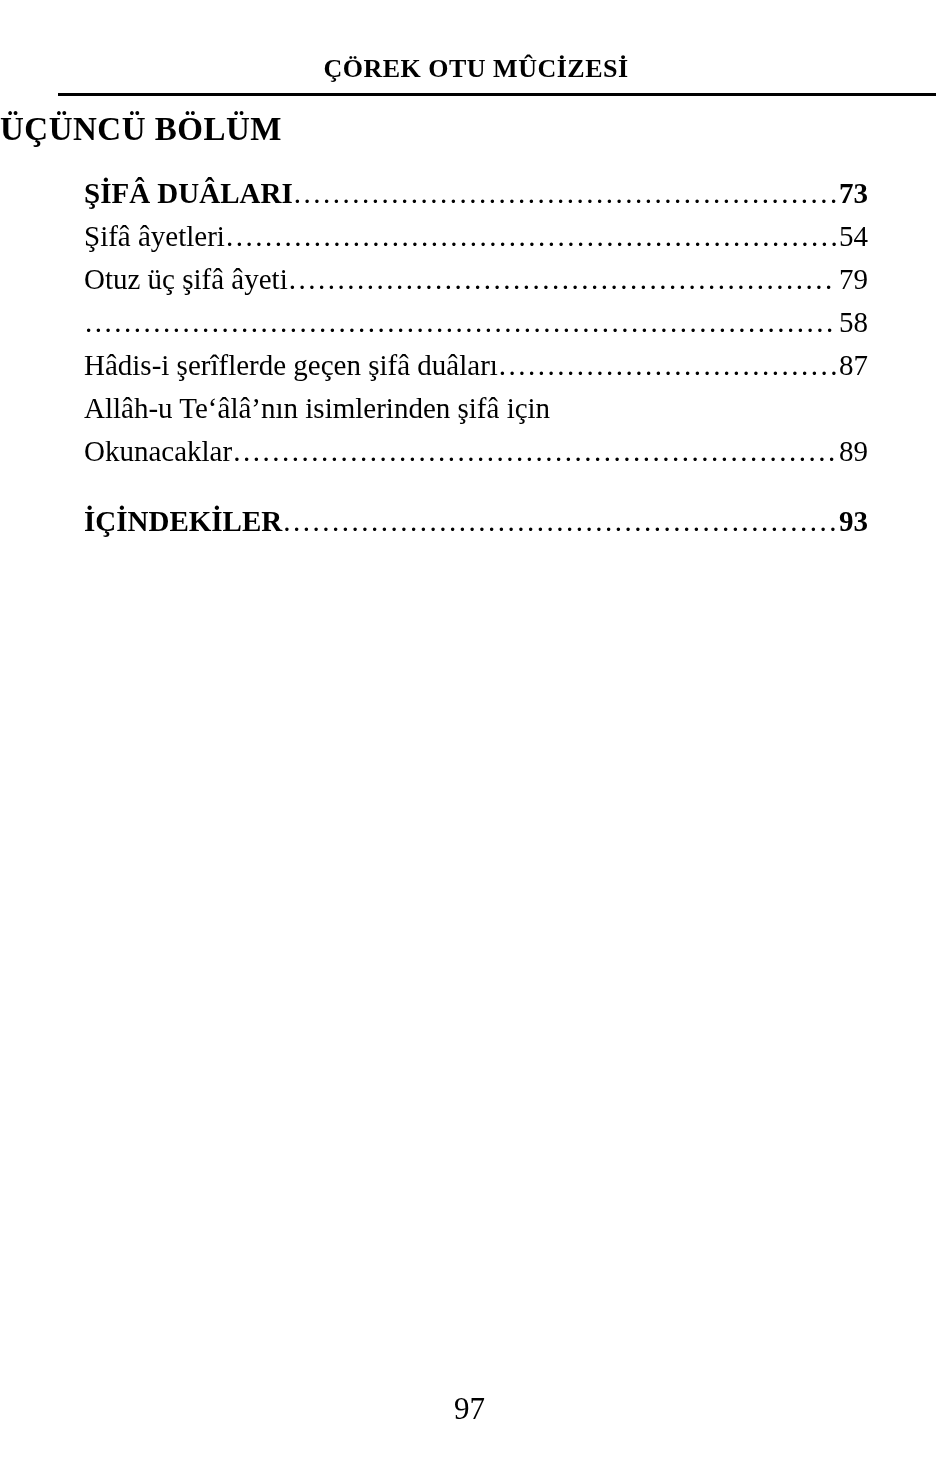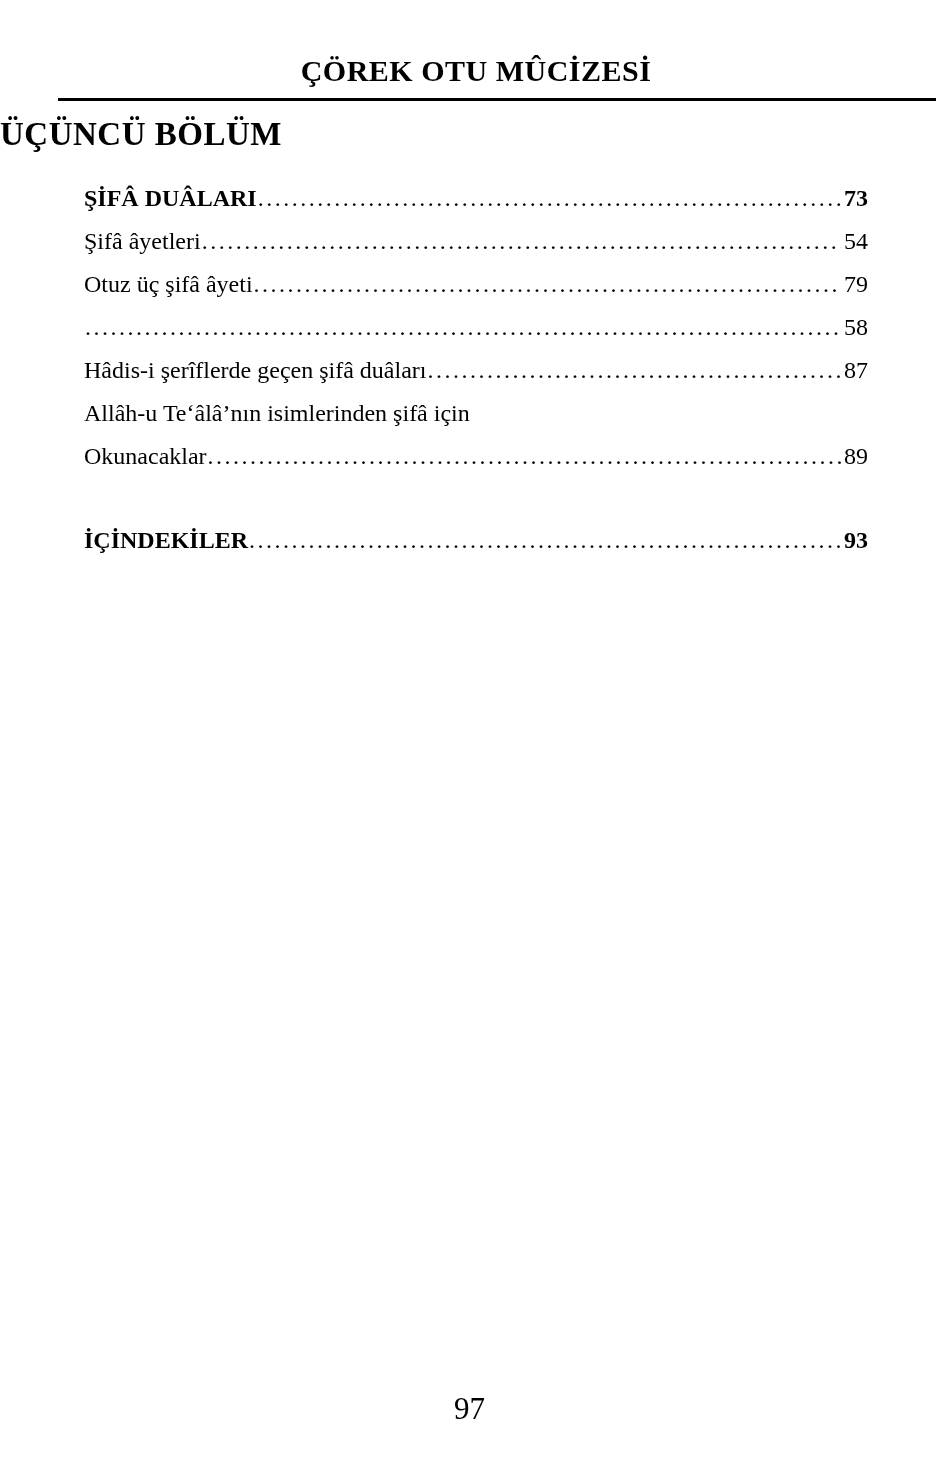--- a/index.html
+++ b/index.html
@@ -11,21 +11,21 @@
   }
   .page {
     position: relative;
     width: 952px; height: 1460px;
     background: #ffffff;
     overflow: hidden;
   }
   .book-title {
     text-align: center;
     padding-top: 54px;
-    font-size: 30px;
+    font-size: 26px;
     font-weight: bold;
     letter-spacing: 0.5px;
     line-height: 1.15;
   }
   .rule {
     margin-top: 9px;
     margin-left: 58px;
     width: 878px;
     border-top: 3px solid #000;
     height: 0;
@@ -33,30 +33,30 @@
   .chapter-title {
     text-align: left;
     margin-top: 15px;
     font-size: 33px;
     font-weight: bold;
     letter-spacing: 0.5px;
     line-height: 1.1;
   }
   .toc {
     margin: 25px 84px 0 84px;
-    font-size: 24px;
+    font-size: 29px;
   }
   .toc-row {
     display: flex;
     align-items: baseline;
     line-height: 43px;
     white-space: nowrap;
   }
   .toc-row.bold { font-weight: bold; }
-  .toc-row.gap-before { margin-top: 41px; }
+  .toc-row.gap-before { margin-top: 27px; }
   .toc-title { white-space: nowrap; flex: 0 0 auto; }
   .toc-dots {
     flex: 1 1 auto;
     overflow: hidden;
     white-space: nowrap;
     letter-spacing: 2.5px;
     margin-left: 1px;
     font-weight: normal;
   }
   .toc-row.bold .toc-dots { font-weight: normal; }

